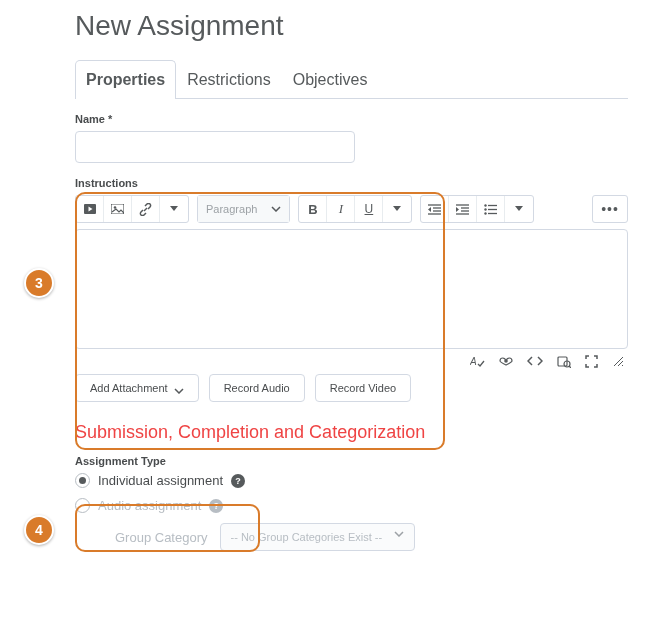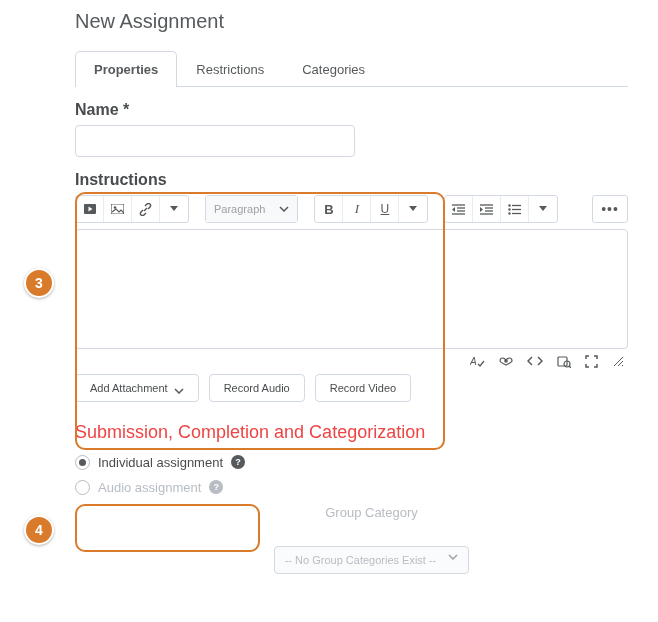--- a/index.html
+++ b/index.html
@@ -11,67 +11,67 @@
     position: relative;
     overflow: hidden;
   }
   .page {
     padding: 10px 30px 10px 75px;
     height: 622px;
     position: relative;
     box-shadow: 3px 0 6px rgba(0,0,0,0.1);
   }
   .page-title {
-    font-size: 20px;
+    font-size: 28px;
     font-weight: 400;
     color: #565a5c;
     margin-bottom: 18px;
   }
   .tabs {
     border-bottom: 1px solid #d3d9e3;
     display: flex;
     margin-bottom: 14px;
   }
   .tab {
-    padding: 10px 18px;
-    font-size: 13px;
+    padding: 10px 10px;
+    font-size: 16px;
     color: #565a5c;
     border: 1px solid transparent;
     border-bottom: none;
     cursor: pointer;
     position: relative;
     margin-bottom: -1px;
     background: transparent;
   }
   .tab.active {
     font-weight: 600;
     border-color: #d3d9e3;
     background: #fff;
     border-radius: 5px 5px 0 0;
   }
   .field-label {
-    font-size: 16px;
+    font-size: 11px;
     color: #494c4e;
     font-weight: 600;
     margin-bottom: 6px;
     display: block;
   }
   .name-input {
     width: 280px;
     height: 32px;
     border: 1px solid #d3d9e3;
     border-radius: 4px;
     padding: 0 8px;
     font-size: 13px;
     margin-bottom: 14px;
   }
   .editor-wrap { margin-bottom: 14px; }
   .toolbar {
     display: flex;
-    gap: 16px;
+    gap: 8px;
     margin-bottom: 0;
     align-items: center;
   }
   .tb-group {
     display: flex;
     border: 1px solid #d3d9e3;
     border-radius: 3px;
     background: #fff;
     height: 28px;
     align-items: stretch;
@@ -143,21 +143,21 @@
   }
   .btn .chev { font-size: 9px; }
   .section-heading {
     font-size: 18px;
     font-weight: 400;
     color: #ef4444;
     margin: 20px 0 12px;
   }
   .radio-row {
     display: flex;
-    align-items: flex-start;
+    align-items: center;
     gap: 8px;
     margin-bottom: 10px;
     font-size: 13px;
     color: #494c4e;
   }
   .radio-row.disabled { color: #b7bdc3; }
   .radio {
     width: 15px; height: 15px;
     border: 1px solid #b7bdc3;
     border-radius: 50%;
@@ -182,22 +182,21 @@
     align-items: center;
     justify-content: center;
   }
   .help.disabled { background: #b7bdc3; }
   .subfield {
     padding-left: 40px;
     font-size: 13px;
     color: #b7bdc3;
     display: flex;
     align-items: center;
-    gap: 26px;
-    flex-direction: column;
+    gap: 12px;
   }
   .sel-disabled {
     border: 1px solid #d3d9e3;
     border-radius: 4px;
     background: #fafbfc;
     padding: 7px 10px;
     font-size: 11px;
     color: #b7bdc3;
     display: flex;
     gap: 12px;
@@ -234,21 +233,21 @@
 </head>
 <body>
 
 <div class="page">
 
   <h1 class="page-title">New Assignment</h1>
 
   <div class="tabs">
     <div class="tab active">Properties</div>
     <div class="tab">Restrictions</div>
-    <div class="tab">Categories</div>
+    <div class="tab">Objectives</div>
   </div>
 
   <label class="field-label">Name *</label>
   <input class="name-input" value="" style="">
 
   <div class="editor-wrap">
     <label class="field-label">Instructions</label>
 
     <div class="toolbar">
       <div class="tb-group">
@@ -400,20 +399,21 @@
             </svg>
         </span>
       </button>
       <button class="btn">Record Audio</button>
       <button class="btn">Record Video</button>
     </div>
   </div>
 
   <h2 class="section-heading">Submission, Completion and Categorization</h2>
 
+  <label class="field-label">Assignment Type</label>
 
   <div class="radio-row">
     <span class="radio checked"></span>
     <span>Individual assignment</span>
     <span class="help">?</span>
   </div>
 
   <div class="radio-row disabled">
     <span class="radio"></span>
     <span>Audio assignment</span>

